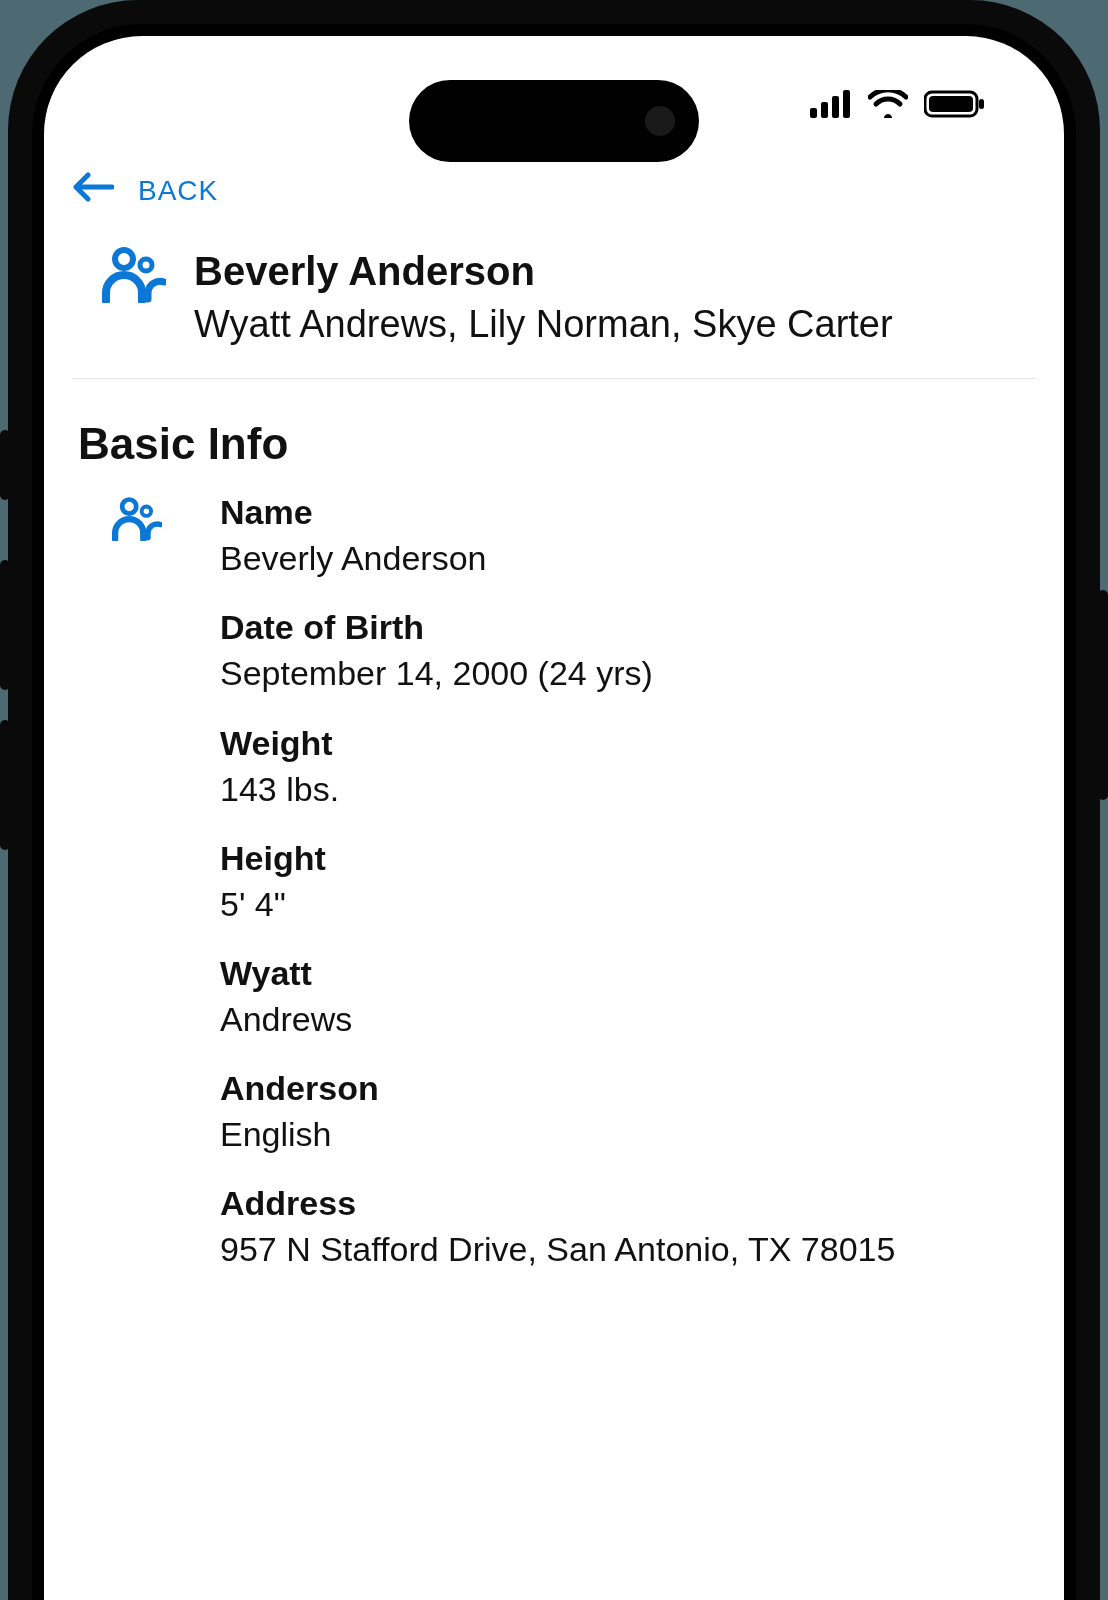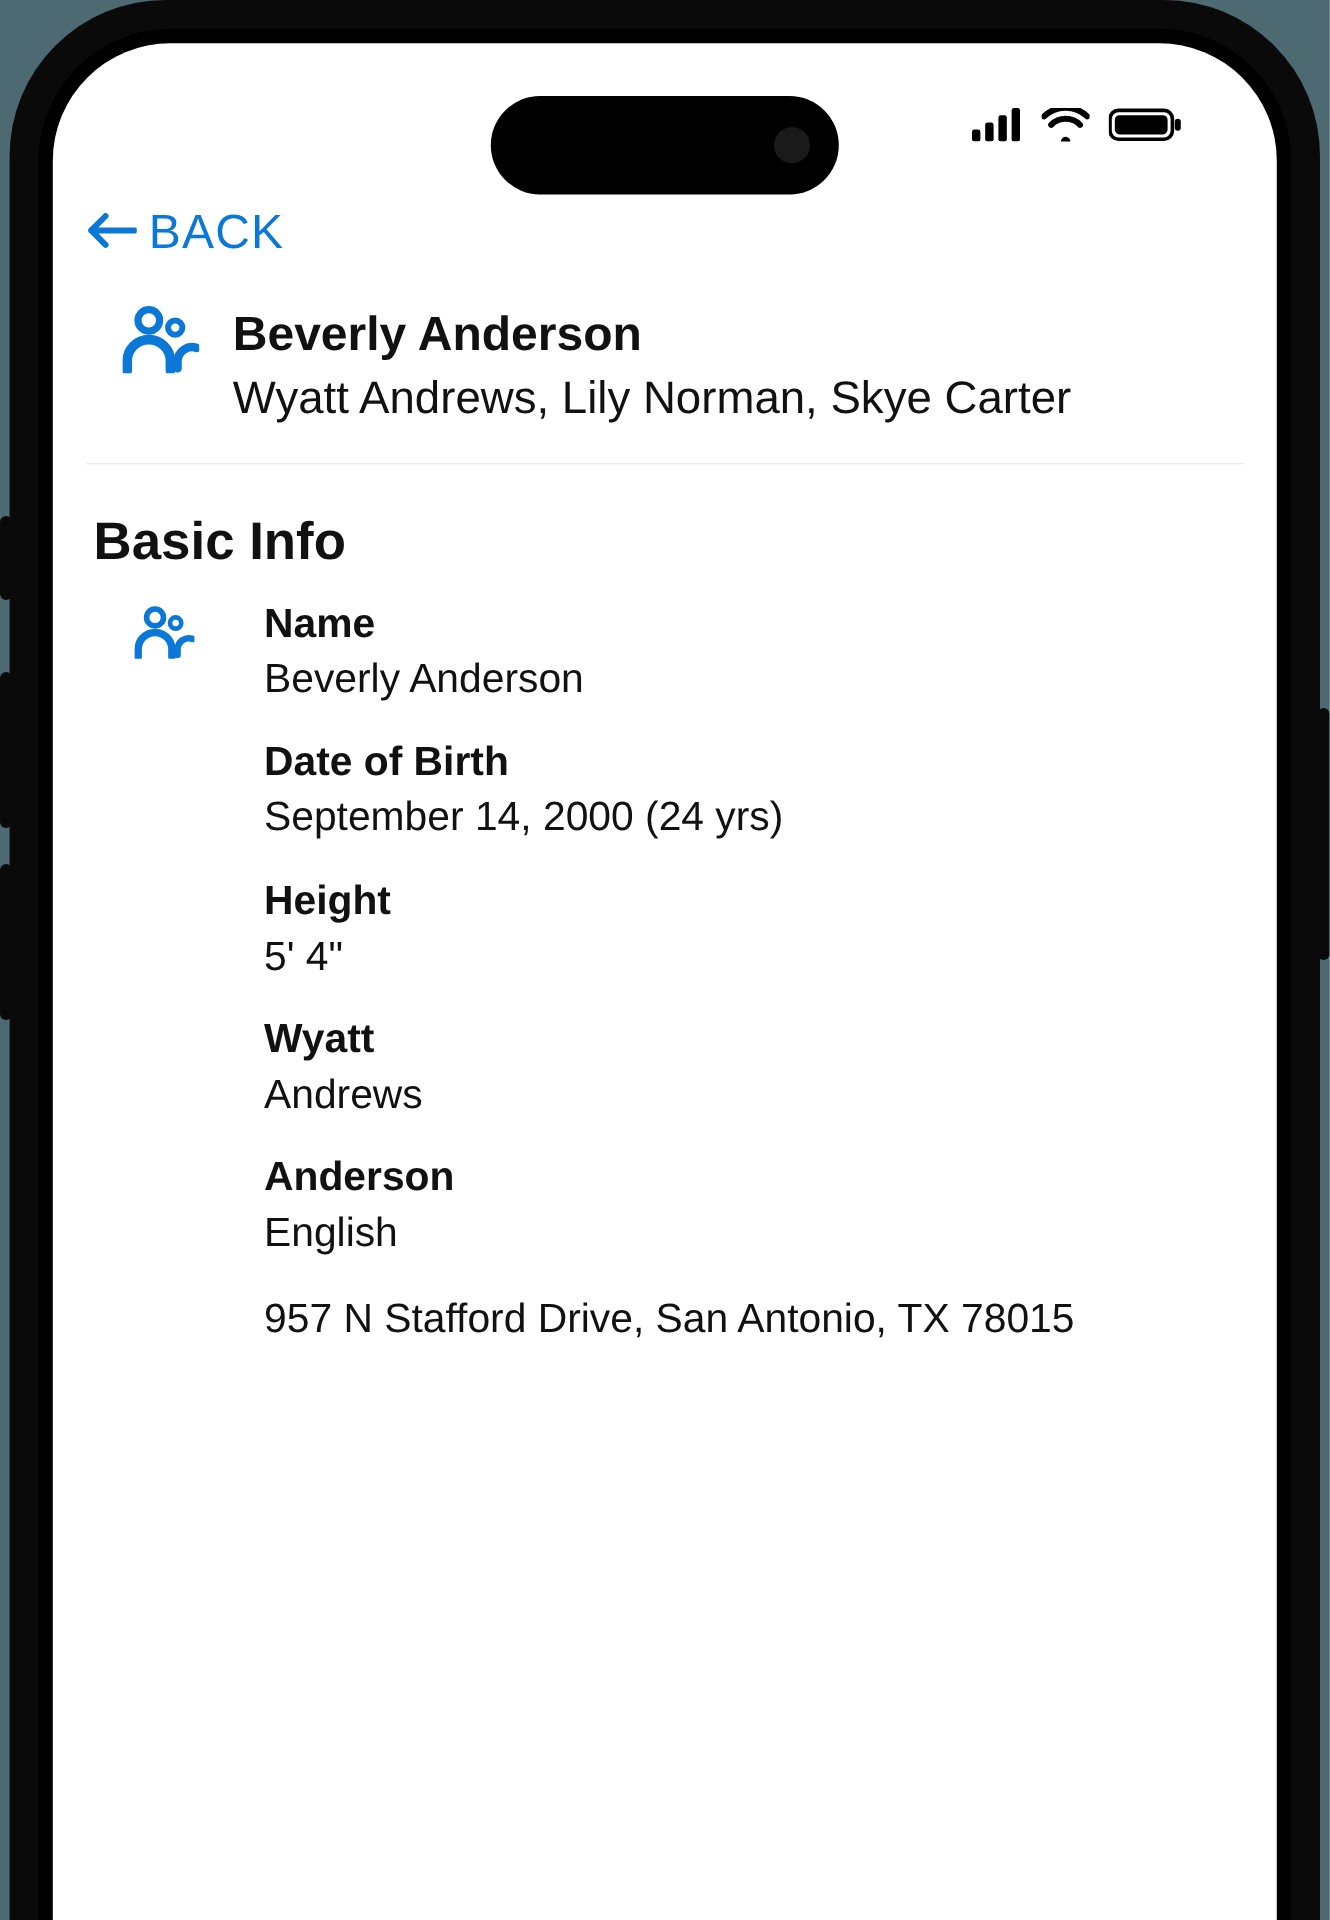--- a/index.html
+++ b/index.html
@@ -83,23 +83,23 @@
     position: absolute;
     top: 130px;
     left: 0;
     right: 0;
     bottom: 0;
     padding: 0 28px;
   }
   .back {
     display: flex;
     align-items: center;
-    gap: 10px;
+    gap: 24px;
     color: #0b77d6;
-    font-size: 40px;
+    font-size: 28px;
     font-weight: 500;
     letter-spacing: 1px;
     cursor: pointer;
     padding: 6px 0 20px 0;
   }
   .back-label { text-transform: uppercase; }
   .header-row {
     display: flex;
     align-items: flex-start;
     gap: 28px;
@@ -228,32 +228,37 @@
             <div class="info-list">
               <div class="info-item">
                 <div class="info-label">Name</div>
                 <div class="info-value">Beverly Anderson</div>
               </div>
               <div class="info-item">
                 <div class="info-label">Date of Birth</div>
                 <div class="info-value">September 14, 2000  (24 yrs)</div>
               </div>
               <div class="info-item">
+                <div class="info-label">Weight</div>
+                <div class="info-value">143 lbs.</div>
+              </div>
+              <div class="info-item">
                 <div class="info-label">Height</div>
                 <div class="info-value">5' 4"</div>
               </div>
               <div class="info-item">
                 <div class="info-label">Wyatt</div>
                 <div class="info-value">Andrews</div>
               </div>
               <div class="info-item">
                 <div class="info-label">Anderson</div>
                 <div class="info-value">English</div>
               </div>
               <div class="info-item">
+                <div class="info-label">Address</div>
                 <div class="info-value">957 N Stafford Drive, San Antonio, TX 78015</div>
               </div>
             </div>
           </div>
 
         </div>
       </div>
     </div>
   </div>
 </div>

